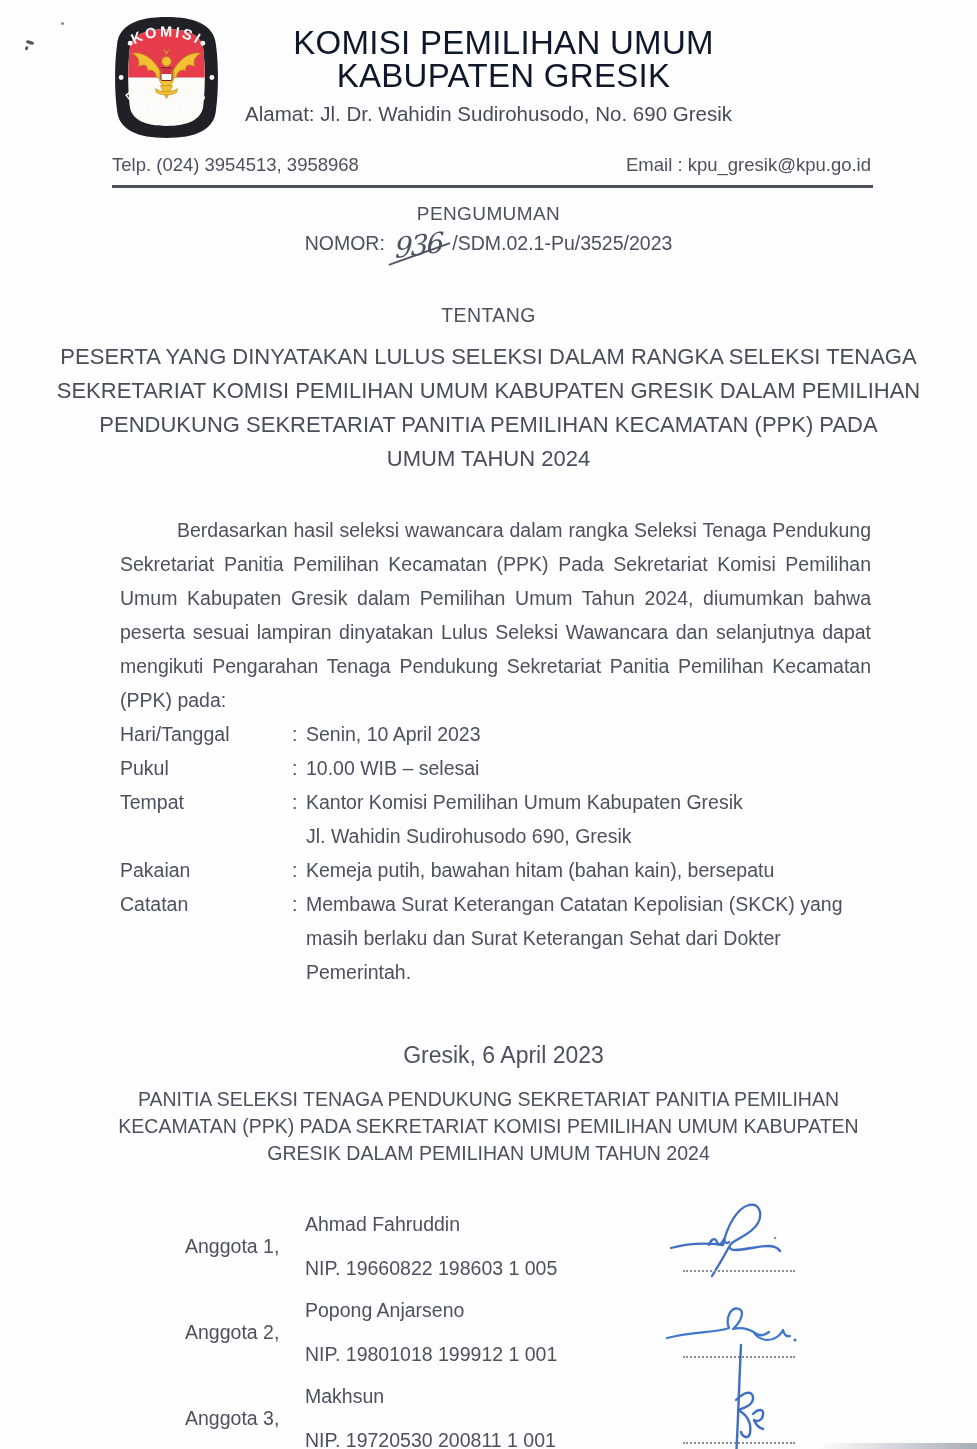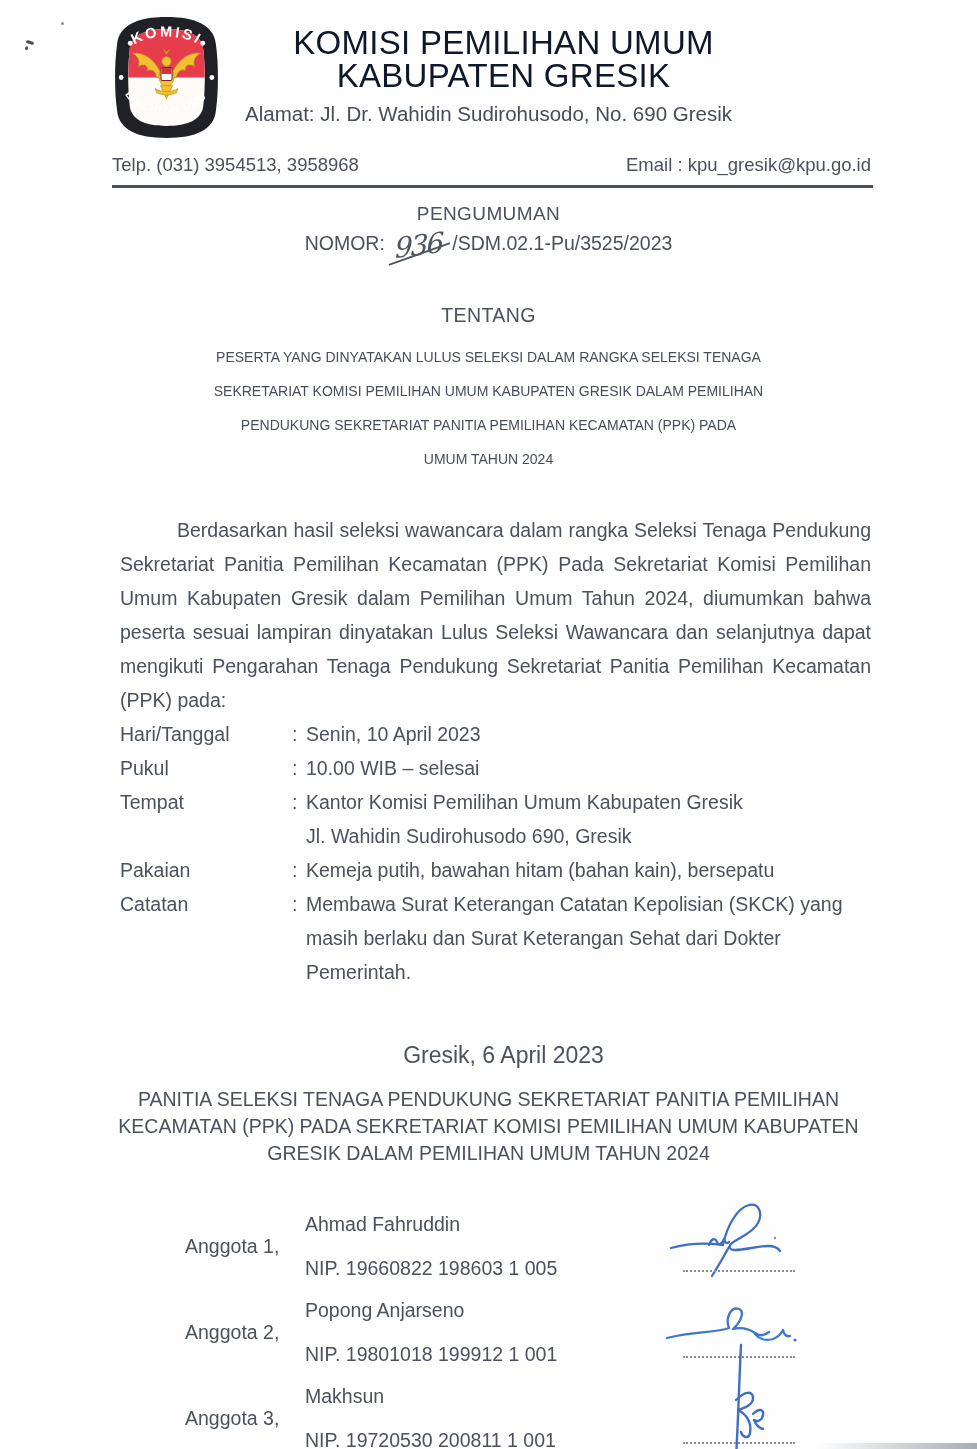--- a/index.html
+++ b/index.html
@@ -30,21 +30,21 @@
   .heading{margin-top:15px;font-size:19px;letter-spacing:.4px;}
   .nomor-line{margin-top:7px;font-size:19.5px;display:flex;justify-content:center;gap:7px;height:36px;}
   .handwritten{
     position:relative;display:inline-block;
     font-family:"DejaVu Serif",serif;font-style:italic;
     font-size:28px;color:#4d5361;letter-spacing:-2px;
     transform:rotate(-7deg) skewX(-8deg);padding:0 3px;line-height:1;
   }
   .handwritten::after{content:"";position:absolute;left:-4px;right:-6px;top:58%;border-top:2.2px solid #4d5361;transform:rotate(-13deg);}
   .tentang{margin-top:36px;font-size:19.5px;letter-spacing:.4px;}
-  .doc-title{margin-top:13px;font-size:14px;line-height:34px;color:#474d59;}
+  .doc-title{margin-top:13px;font-size:22px;line-height:34px;color:#474d59;}
   
   .para{margin:37px 106px 0 120px;text-align:justify;text-indent:57px;font-size:19.5px;line-height:34px;}
   .details{margin:0 100px 0 120px;font-size:19.5px;line-height:34px;}
   .drow{display:flex;align-items:flex-start;}
   .dlabel{width:172px;flex:none;}
   .dval{flex:1;}
   .dline{display:flex;}
   .colon{width:14px;flex:none;}
   .cont{padding-left:14px;}
   
@@ -117,21 +117,21 @@
           <textPath href="#arcBot" startOffset="50%" text-anchor="middle">PEMILIHAN UMUM</textPath>
         </text>
       </svg>
     </div>
     <div class="org">
       <div class="org-line">KOMISI PEMILIHAN UMUM</div>
       <div class="org-line">KABUPATEN GRESIK</div>
       <div class="address">Alamat: Jl. Dr. Wahidin Sudirohusodo, No. 690 Gresik</div>
     </div>
     <div class="contact-row">
-      <span>Telp. (031) 3954513, 3958968</span>
+      <span>Telp. (024) 3954513, 3958968</span>
       <span>Email : kpu_gresik@kpu.go.id</span>
     </div>
     <hr class="rule">
   </header>
 
   <main>
     <div class="c heading">PENGUMUMAN</div>
 
     <div class="nomor-line">
       <span>NOMOR:</span>

